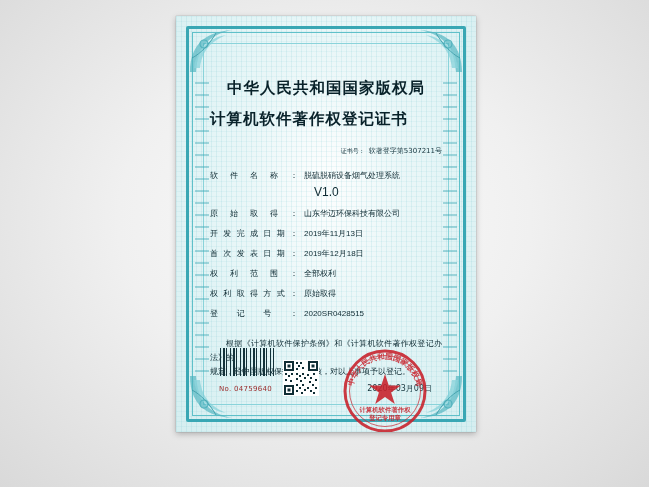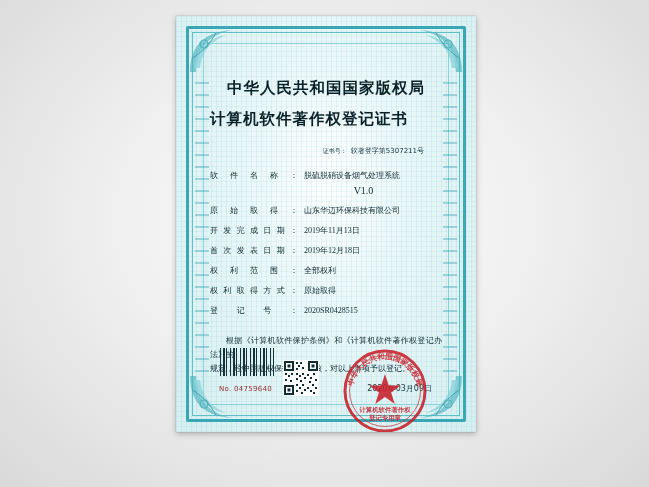--- a/index.html
+++ b/index.html
@@ -113,31 +113,31 @@
     letter-spacing: 1px;
     color: #09222a;
     margin-top: 10px;
   }
   .certno-row {
     display: flex;
     justify-content: flex-end;
     align-items: baseline;
     gap: 4px;
     margin-top: 16px;
-    padding-right: 18px;
+    padding-right: 0;
     font-family: "DejaVu Sans", sans-serif;
     font-size: 6.5px;
     color: #14333c;
   }
   .certno-label { font-size: 6px; }
   .certno-value { font-size: 7px; }
 
   .fields {
     margin-top: 14px;
-    font-family: Liberation Serif, serif;
+    font-family: Liberation Sans, sans-serif;
     font-size: 8px;
     color: #0e2a32;
   }
   .field {
     display: flex;
     align-items: baseline;
     margin-bottom: 9px;
   }
   .f-label {
     width: 88px;
@@ -155,24 +155,23 @@
   }
   .field.stacked {
     flex-direction: column;
     align-items: stretch;
   }
   .stacked-row {
     display: flex;
     align-items: baseline;
   }
   .stacked-sub {
-    margin-left: 75px;
+    margin-left: 104px;
     margin-top: 4px;
-    font-size: 10px;
-    text-align: center;
+    font-size: 12px;
   }
 
   .paragraph {
     margin-top: 18px;
     font-family: "DejaVu Sans", sans-serif;
     font-size: 8px;
     line-height: 1.75;
     color: #0e2a32;
     text-align: justify;
   }

